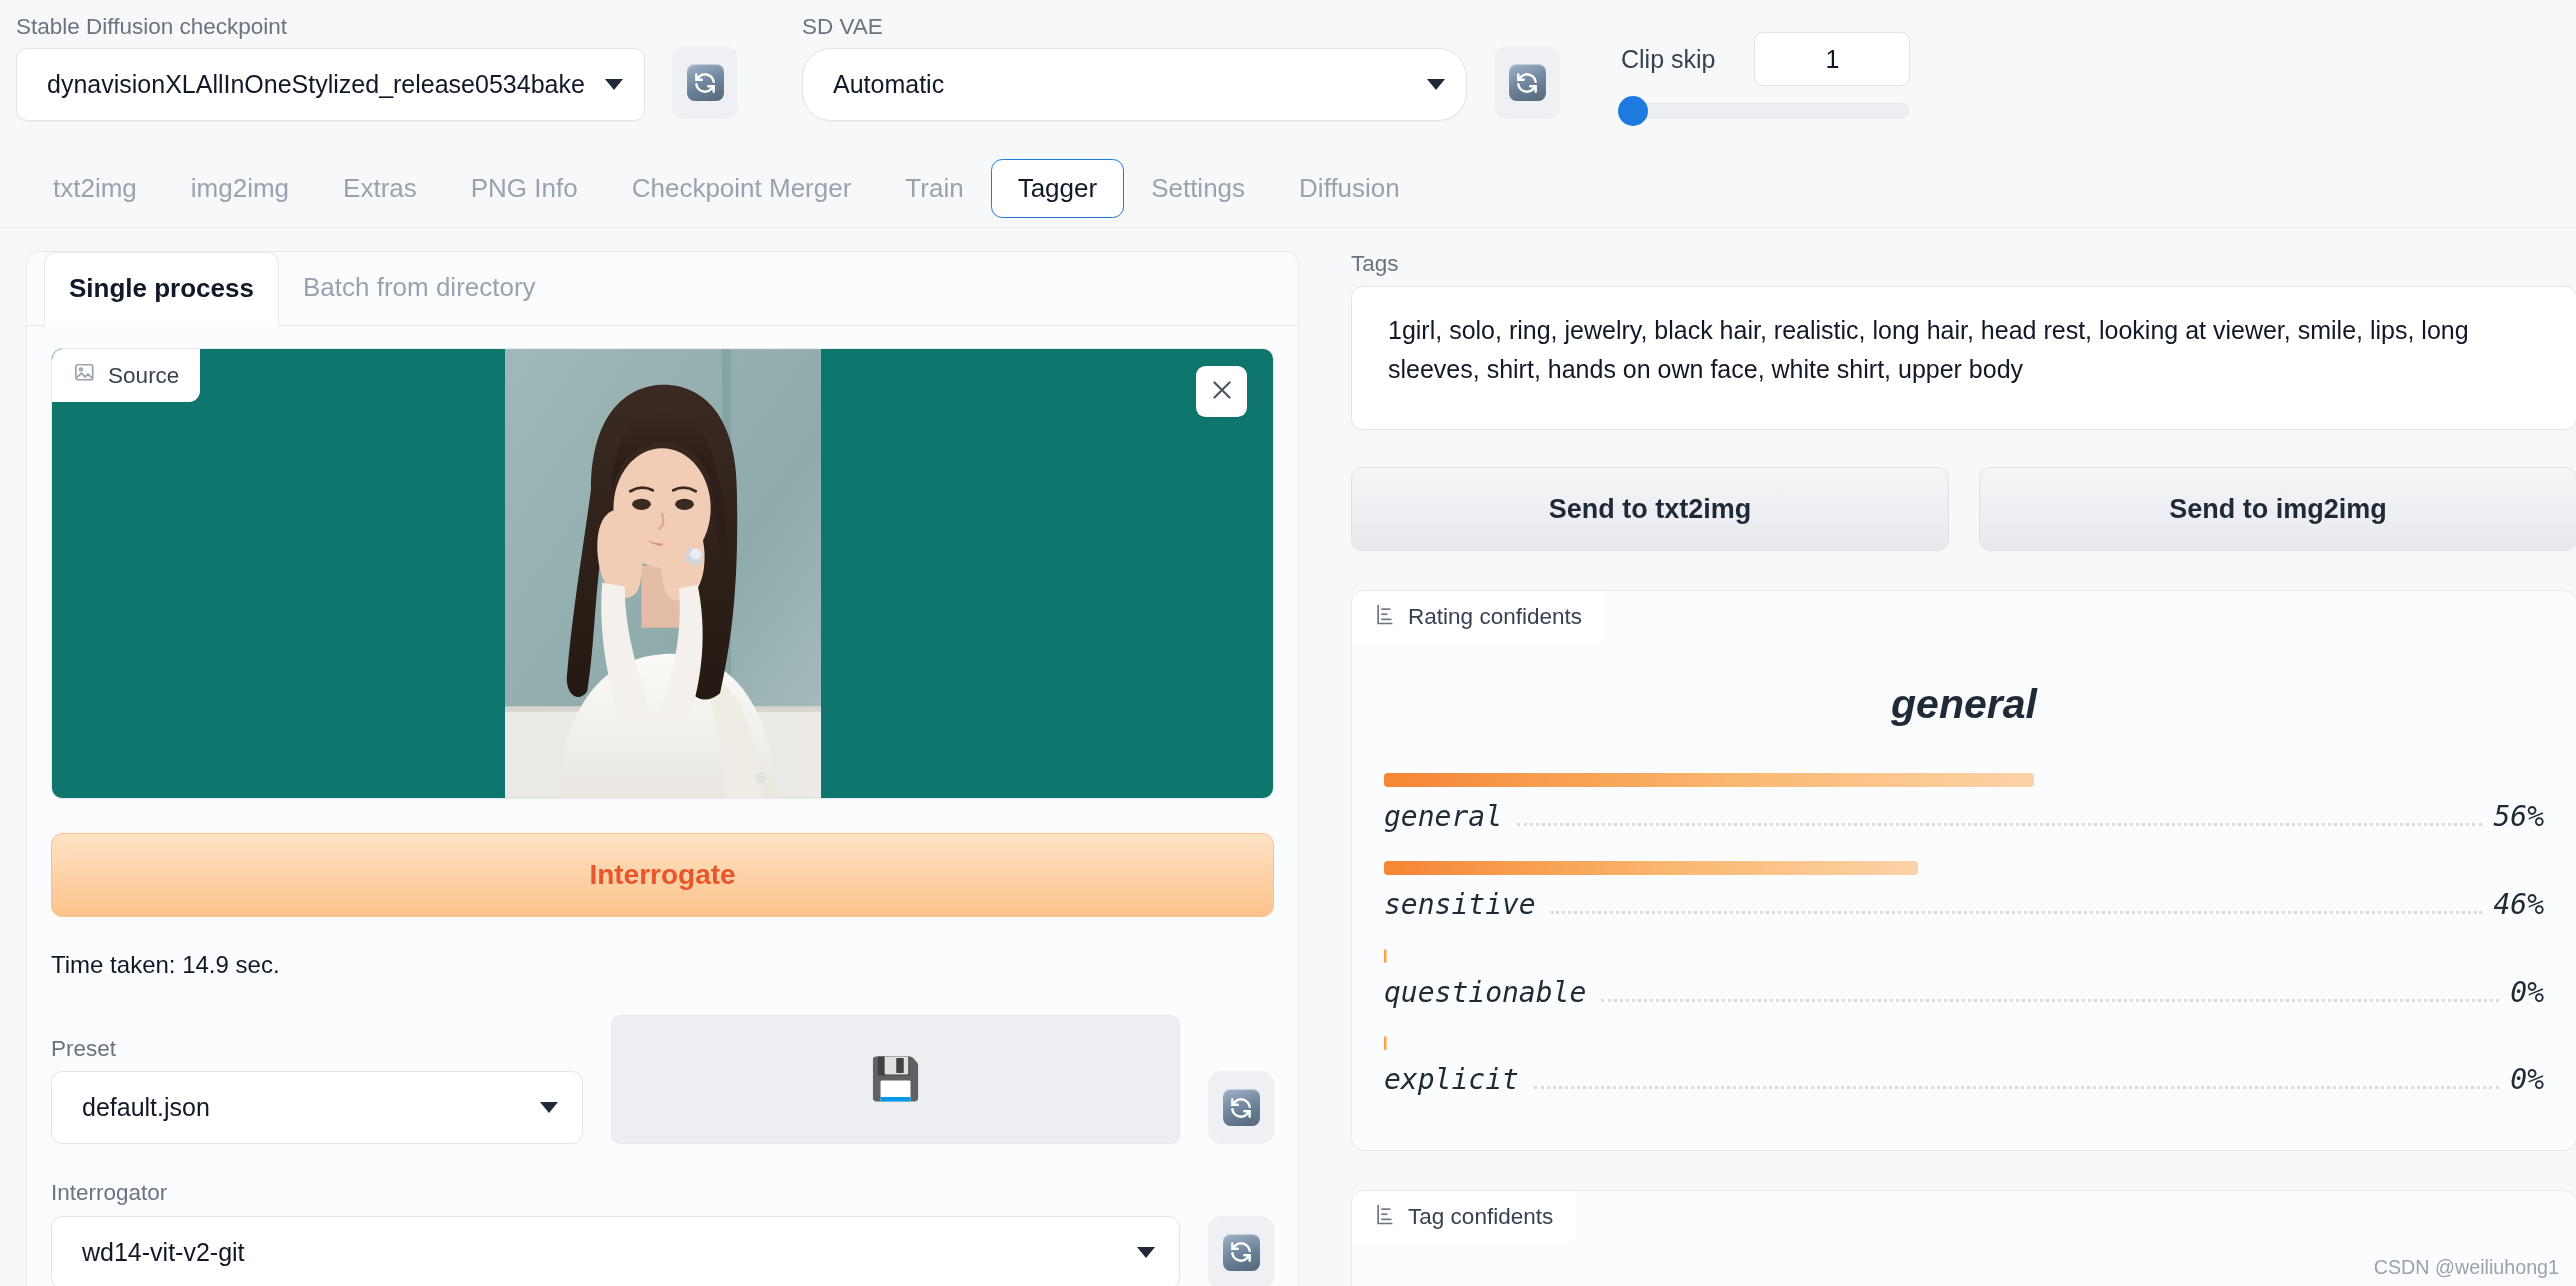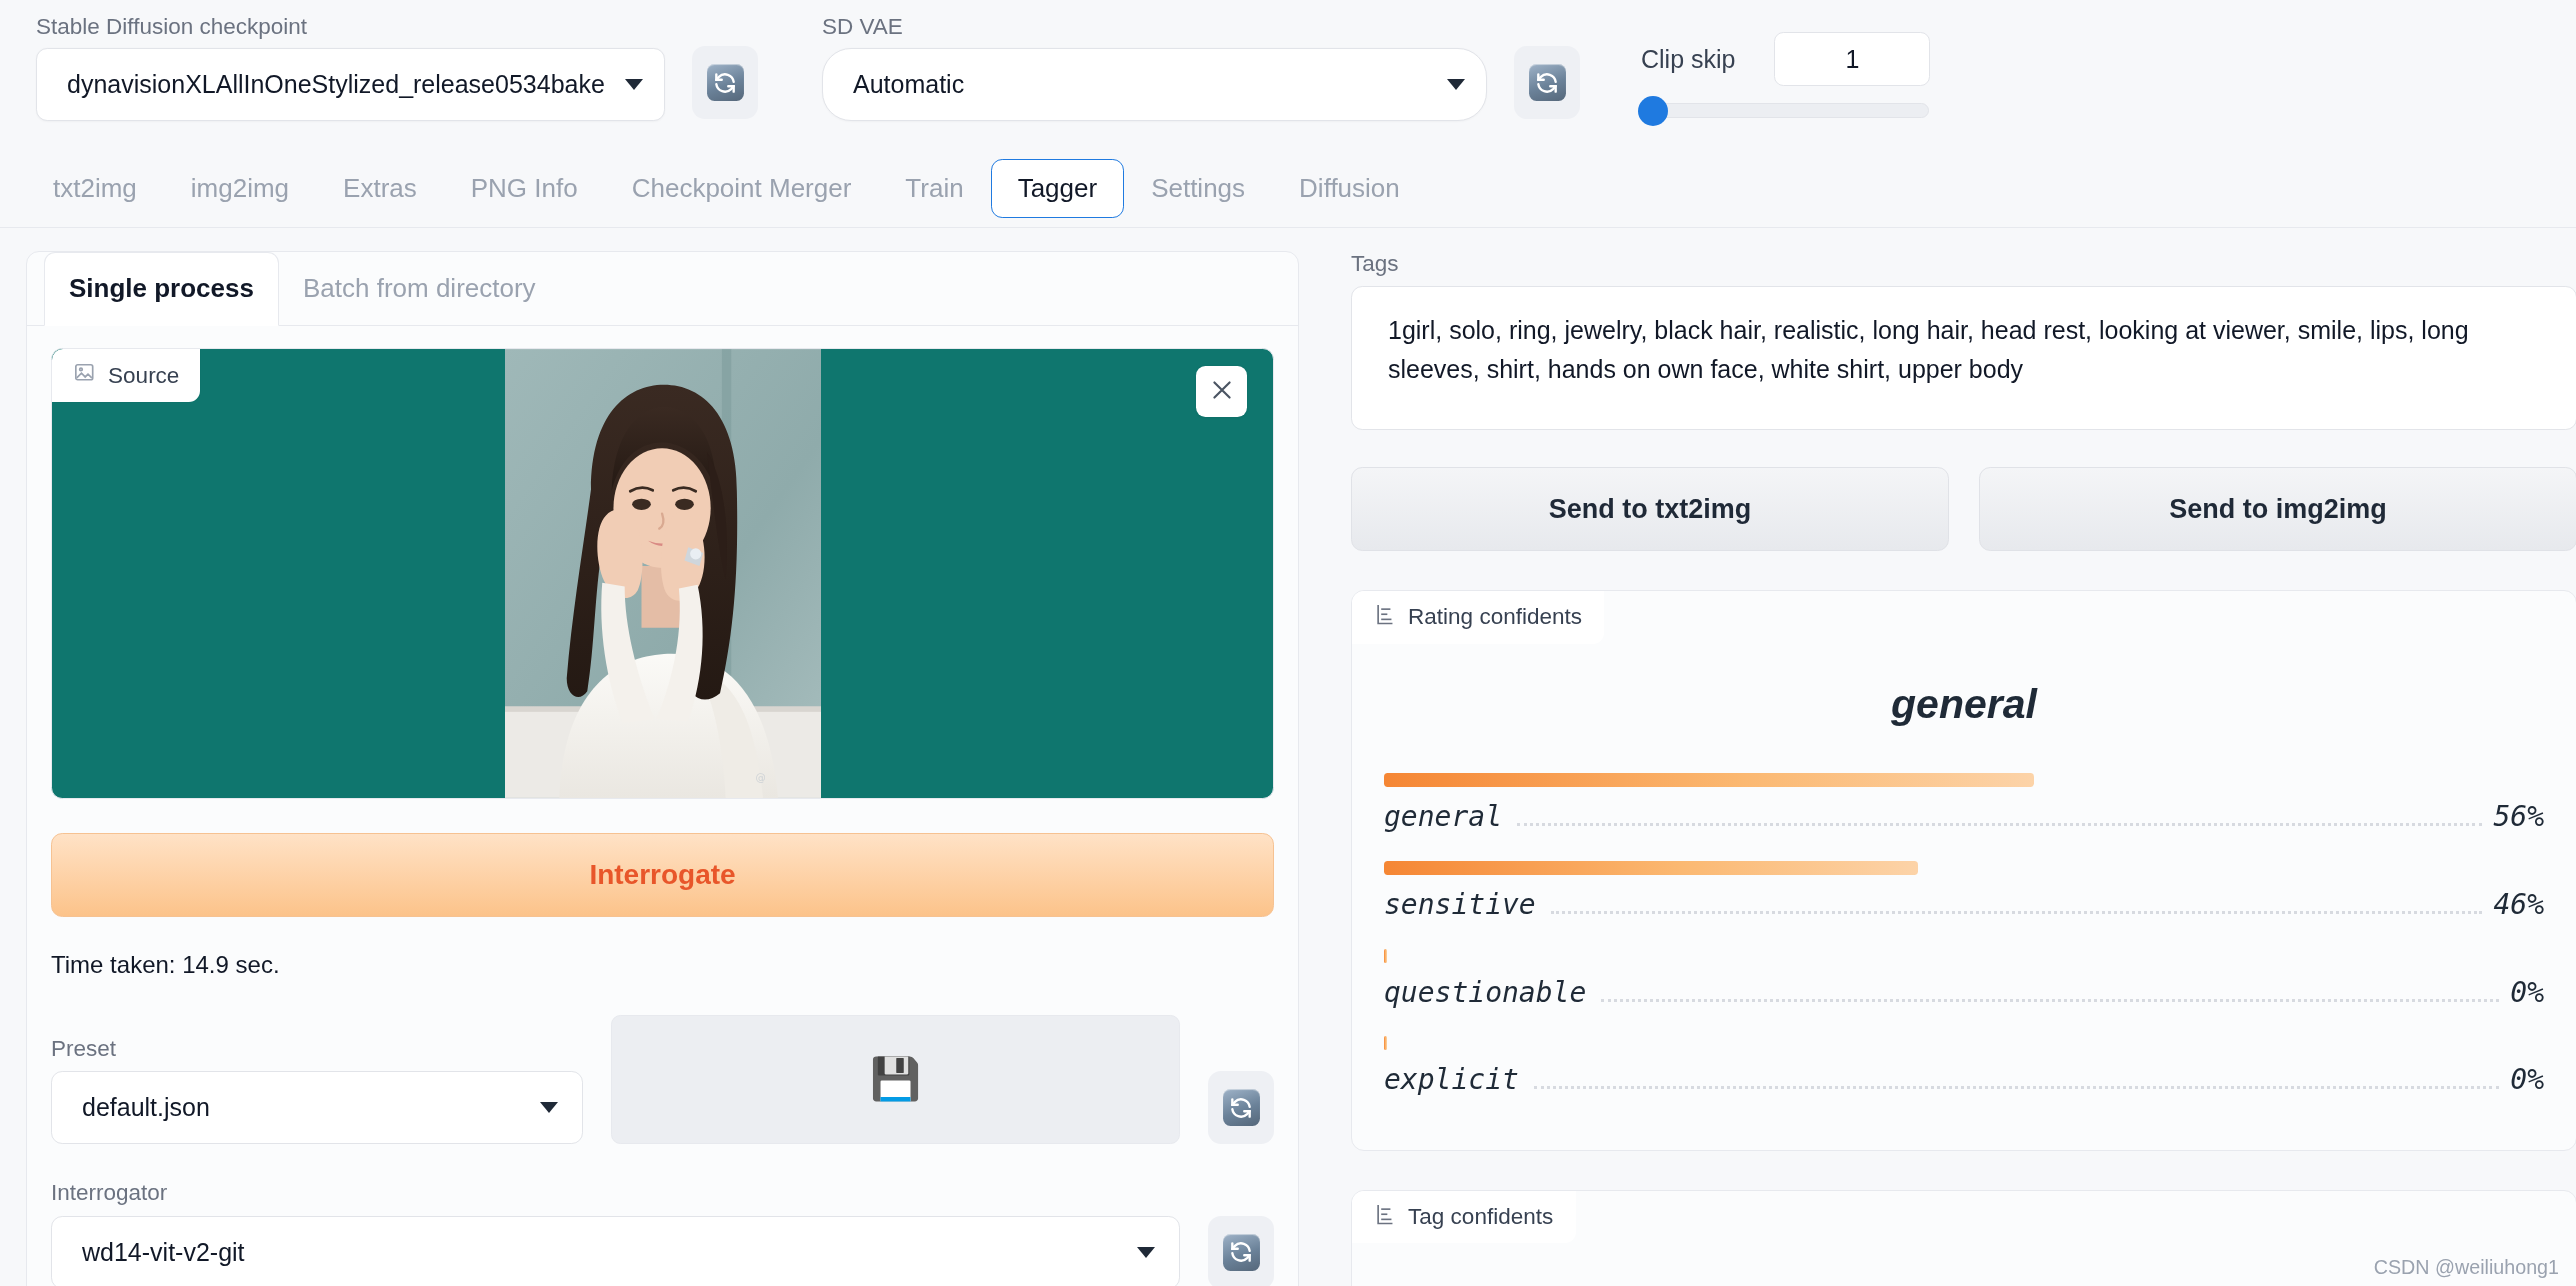--- a/index.html
+++ b/index.html
@@ -13,21 +13,21 @@
     font-family: "Liberation Sans", sans-serif;
     color: #1f2937;
     overflow: hidden;
     position: relative;
   }
 
   
   .topbar {
     display: flex;
     align-items: flex-start;
-    padding: 15px 26px 0 36px;
+    padding: 15px 26px 0 16px;
     gap: 12px;
   }
   .field-group { display: flex; flex-direction: column; }
   .field-label {
     font-size: 22.5px;
     color: #6b7280;
     margin-bottom: 8.4px;
     line-height: 1.1;
     font-weight: 400;
   }
@@ -156,21 +156,20 @@
     background: #fbfcfd;
     border: 0.9px solid #e7e9ee;
     border-radius: 13px;
     padding: 0 0 20.6px 0;
   }
   .subtabs {
     display: flex;
     border-bottom: 0.9px solid #e7e9ee;
     padding: 0 17px;
     gap: 0;
-    align-items: center;
   }
   .subtab {
     font-size: 26px;
     color: #9aa2af;
     padding: 20.6px 24px;
     white-space: nowrap;
   }
   .subtab.active {
     color: #111827;
     background: #fff;

